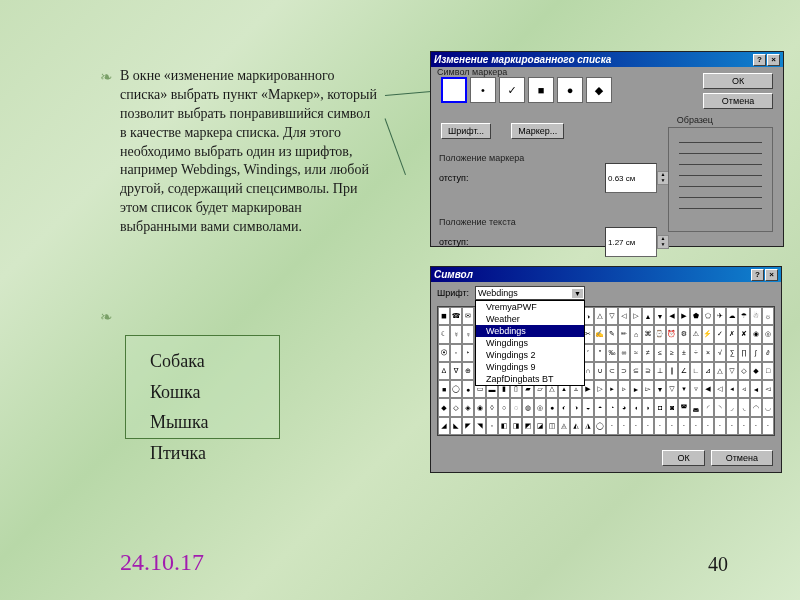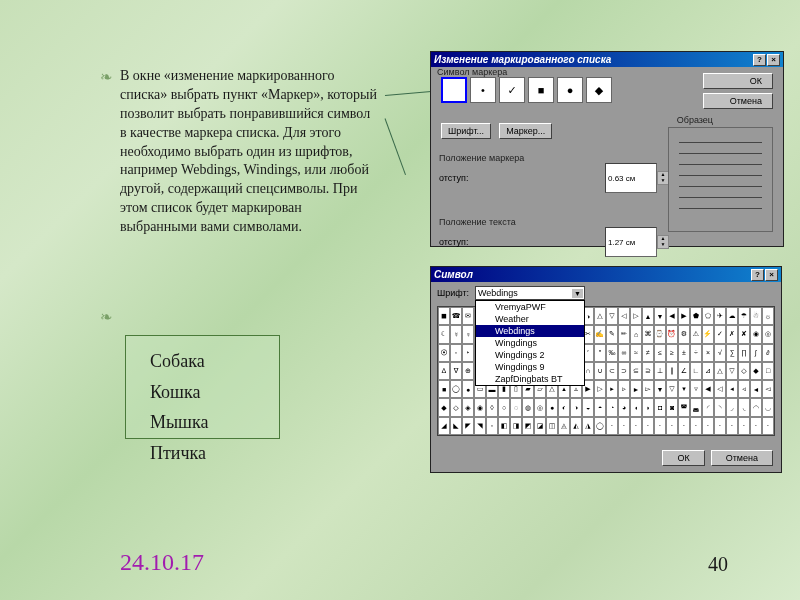--- a/index.html
+++ b/index.html
@@ -14,41 +14,41 @@
 .example-box div:before{content:"";display:inline-block;width:10px;height:14px;margin-right:6px}
 .dialog1{position:absolute;left:430px;top:51px;width:354px;height:196px;background:#999;border:1px solid #222;font-family:Tahoma,Arial,sans-serif;font-size:9px}
 .titlebar{background:linear-gradient(to right,#000080,#1084d0);color:#fff;height:15px;padding:1px 3px;font-weight:bold;font-size:10px;display:flex;align-items:center;font-style:italic}
 .titlebar .tbtns{margin-left:auto;display:flex;gap:1px}
 .tbtns span{background:#c0c0c0;color:#000;width:13px;height:12px;display:inline-flex;align-items:center;justify-content:center;font-size:8px;border:1px solid #fff;border-right-color:#404040;border-bottom-color:#404040;font-style:normal;font-weight:bold}
 .d1-body{padding:6px;background:#999;height:calc(100% - 15px);position:relative}
 .fieldset-label{position:absolute;font-size:9px;color:#222}
 .marker-row{display:flex;gap:3px;margin-top:4px;margin-left:4px}
 .marker-cell{width:26px;height:26px;background:#fff;border:1px solid #666;display:flex;align-items:center;justify-content:center;font-size:11px}
 .marker-cell.sel{border:2px solid #00f}
-.btn{background:#c0c0c0;border:1px solid #fff;border-right-color:#404040;border-bottom-color:#404040;padding:2px 10px;font-size:9px;text-align:right;display:inline-block}
+.btn{background:#c0c0c0;border:1px solid #fff;border-right-color:#404040;border-bottom-color:#404040;padding:2px 10px;font-size:9px;text-align:center;display:inline-block}
 .d1-btns{position:absolute;right:10px;top:6px;width:70px}
 .d1-btns .btn{width:100%;margin-bottom:4px}
-.font-btns{position:absolute;left:10px;top:56px;display:flex;gap:8px}
+.font-btns{position:absolute;left:10px;top:56px;display:flex;gap:20px}
 .font-btns .btn{padding:2px 6px}
 .pos-group{position:absolute;left:8px;top:86px;width:230px}
 .pos-row{display:flex;align-items:center;font-size:9px}
 .pos-row span{flex:1}
 .pos-input{width:52px;height:14px;background:#fff;border:1px solid #666;border-top-color:#404040;border-left-color:#404040;padding:14px 2px;font-size:8px;display:flex;align-items:center}
 .spin{width:12px;height:14px;background:#c0c0c0;border:1px solid #888;display:flex;flex-direction:column}
 .spin div{flex:1;font-size:5px;text-align:center;line-height:5px}
 .preview{position:absolute;right:10px;top:60px;width:105px;height:105px;border:1px solid #666}
 .preview-lines{padding:14px 10px}
 .preview-lines div{height:1px;background:#444;margin-bottom:10px}
 .dialog2{position:absolute;left:430px;top:266px;width:352px;height:207px;background:#999;border:1px solid #222;font-family:Tahoma,Arial,sans-serif;font-size:9px}
 .d2-body{padding:5px;background:#999;height:calc(100% - 15px);position:relative}
 .font-label{position:absolute;left:6px;top:6px;font-size:9px}
 .font-select{position:absolute;left:44px;top:4px;width:110px;height:14px;background:#fff;border:1px solid #404040;font-size:9px;padding:0 2px;display:flex;align-items:center}
 .font-select:after{content:"▼";position:absolute;right:1px;font-size:7px;background:#c0c0c0;padding:1px 2px}
 .font-dd{position:absolute;left:44px;top:18px;width:110px;background:#fff;border:1px solid #000;z-index:10;font-size:9px}
-.font-dd div{padding:1px 19px}
+.font-dd div{padding:1px 10px}
 .font-dd div.hl{background:#000080;color:#fff}
 .sym-grid{position:absolute;left:6px;top:24px;right:6px;height:130px;background:#fff;border:1px solid #404040;display:grid;grid-template-columns:repeat(28,1fr);grid-template-rows:repeat(7,1fr);gap:0}
 .sym-grid div{border:0.5px solid #888;font-size:7px;display:flex;align-items:center;justify-content:center;overflow:hidden}
 .d2-btns{position:absolute;right:8px;bottom:6px;display:flex;gap:6px}
 .d2-btns .btn{padding:2px 14px}
 .arrow-line{position:absolute;height:1px;background:#3a6a4a;transform-origin:left center}
 .footer-date{position:absolute;left:120px;bottom:24px;font-size:24px;color:#a21caf}
 .footer-page{position:absolute;right:72px;bottom:24px;font-size:20px;color:#1a1a1a}
 </style>
 </head>

